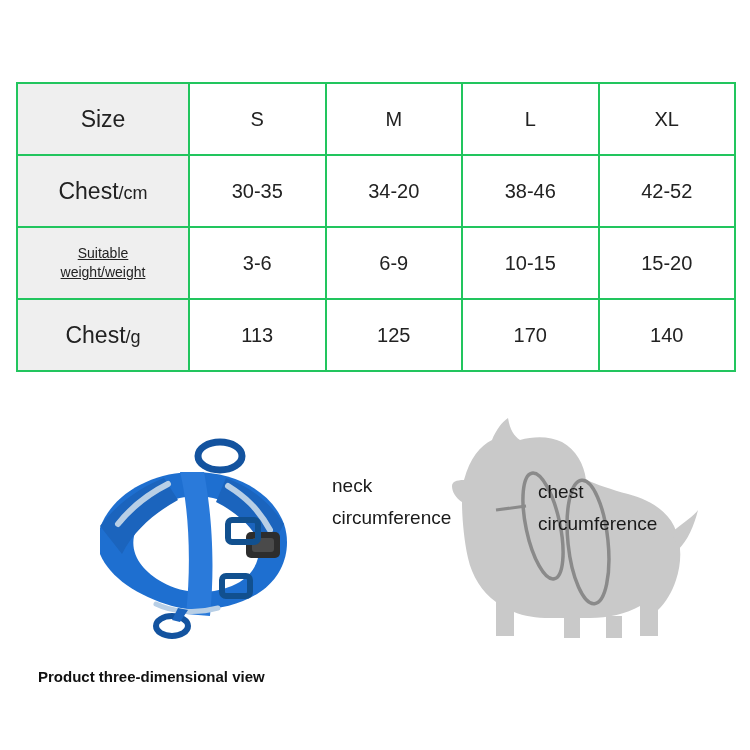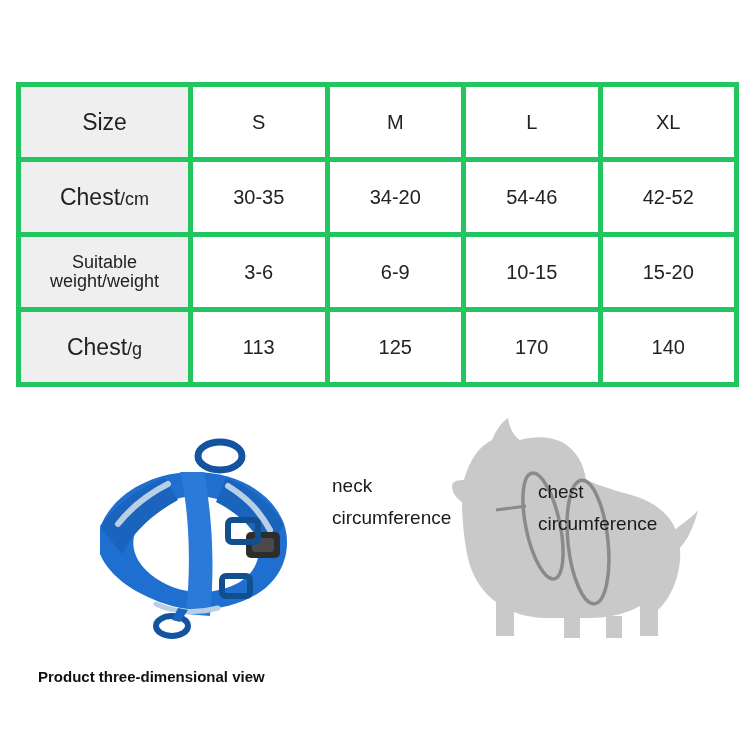--- a/index.html
+++ b/index.html
@@ -26,39 +26,39 @@
     left: 16px;
     top: 82px;
     width: 718px;
   }
   table.size-table {
     border-collapse: collapse;
     width: 100%;
     table-layout: fixed;
   }
   table.size-table td {
-    border: 5px solid #22c55e;
+    border: 2px solid #22c55e;
     text-align: center;
     vertical-align: middle;
     padding: 10px;
     height: 50px;
     font-weight: 400;
     color: #222;
   }
   table.size-table col.label-col { width: 172px; }
   table.size-table col.val-col { width: 136.5px; }
 
   td.label-cell {
     background: #efefef;
     text-align: left;
     padding-left: 16px;
   }
   .lbl-big { font-size: 23px; }
   .lbl-med { font-size: 19px; }
-  .lbl-small { font-size: 18px; line-height: 19px; }
+  .lbl-small { font-size: 14px; line-height: 19px; text-decoration: underline; }
   .lbl-unit-big { font-size: 18px; }
   .lbl-unit-med { font-size: 16px; }
   .val { font-size: 20px; }
 
   .row-h-tall td { height: 52px; }
   .row-h-mid td { height: 46px; }
 
   
   .illus {
     position: absolute;
@@ -135,21 +135,21 @@
           <td class="val">L</td>
           <td class="val">XL</td>
         </tr>
 
         <tr class="row-h-tall">
           <td class="label-cell">
             <span class="lbl-big">Chest</span><span class="lbl-unit-big">/cm</span>
           </td>
           <td class="val">30-35</td>
           <td class="val">34-20</td>
-          <td class="val">54-46</td>
+          <td class="val">38-46</td>
           <td class="val">42-52</td>
         </tr>
 
 
 
         <tr class="row-h-tall">
           <td class="label-cell">
             <div class="lbl-small">Suitable</div>
             <div class="lbl-small">weight/weight</div>
           </td>

